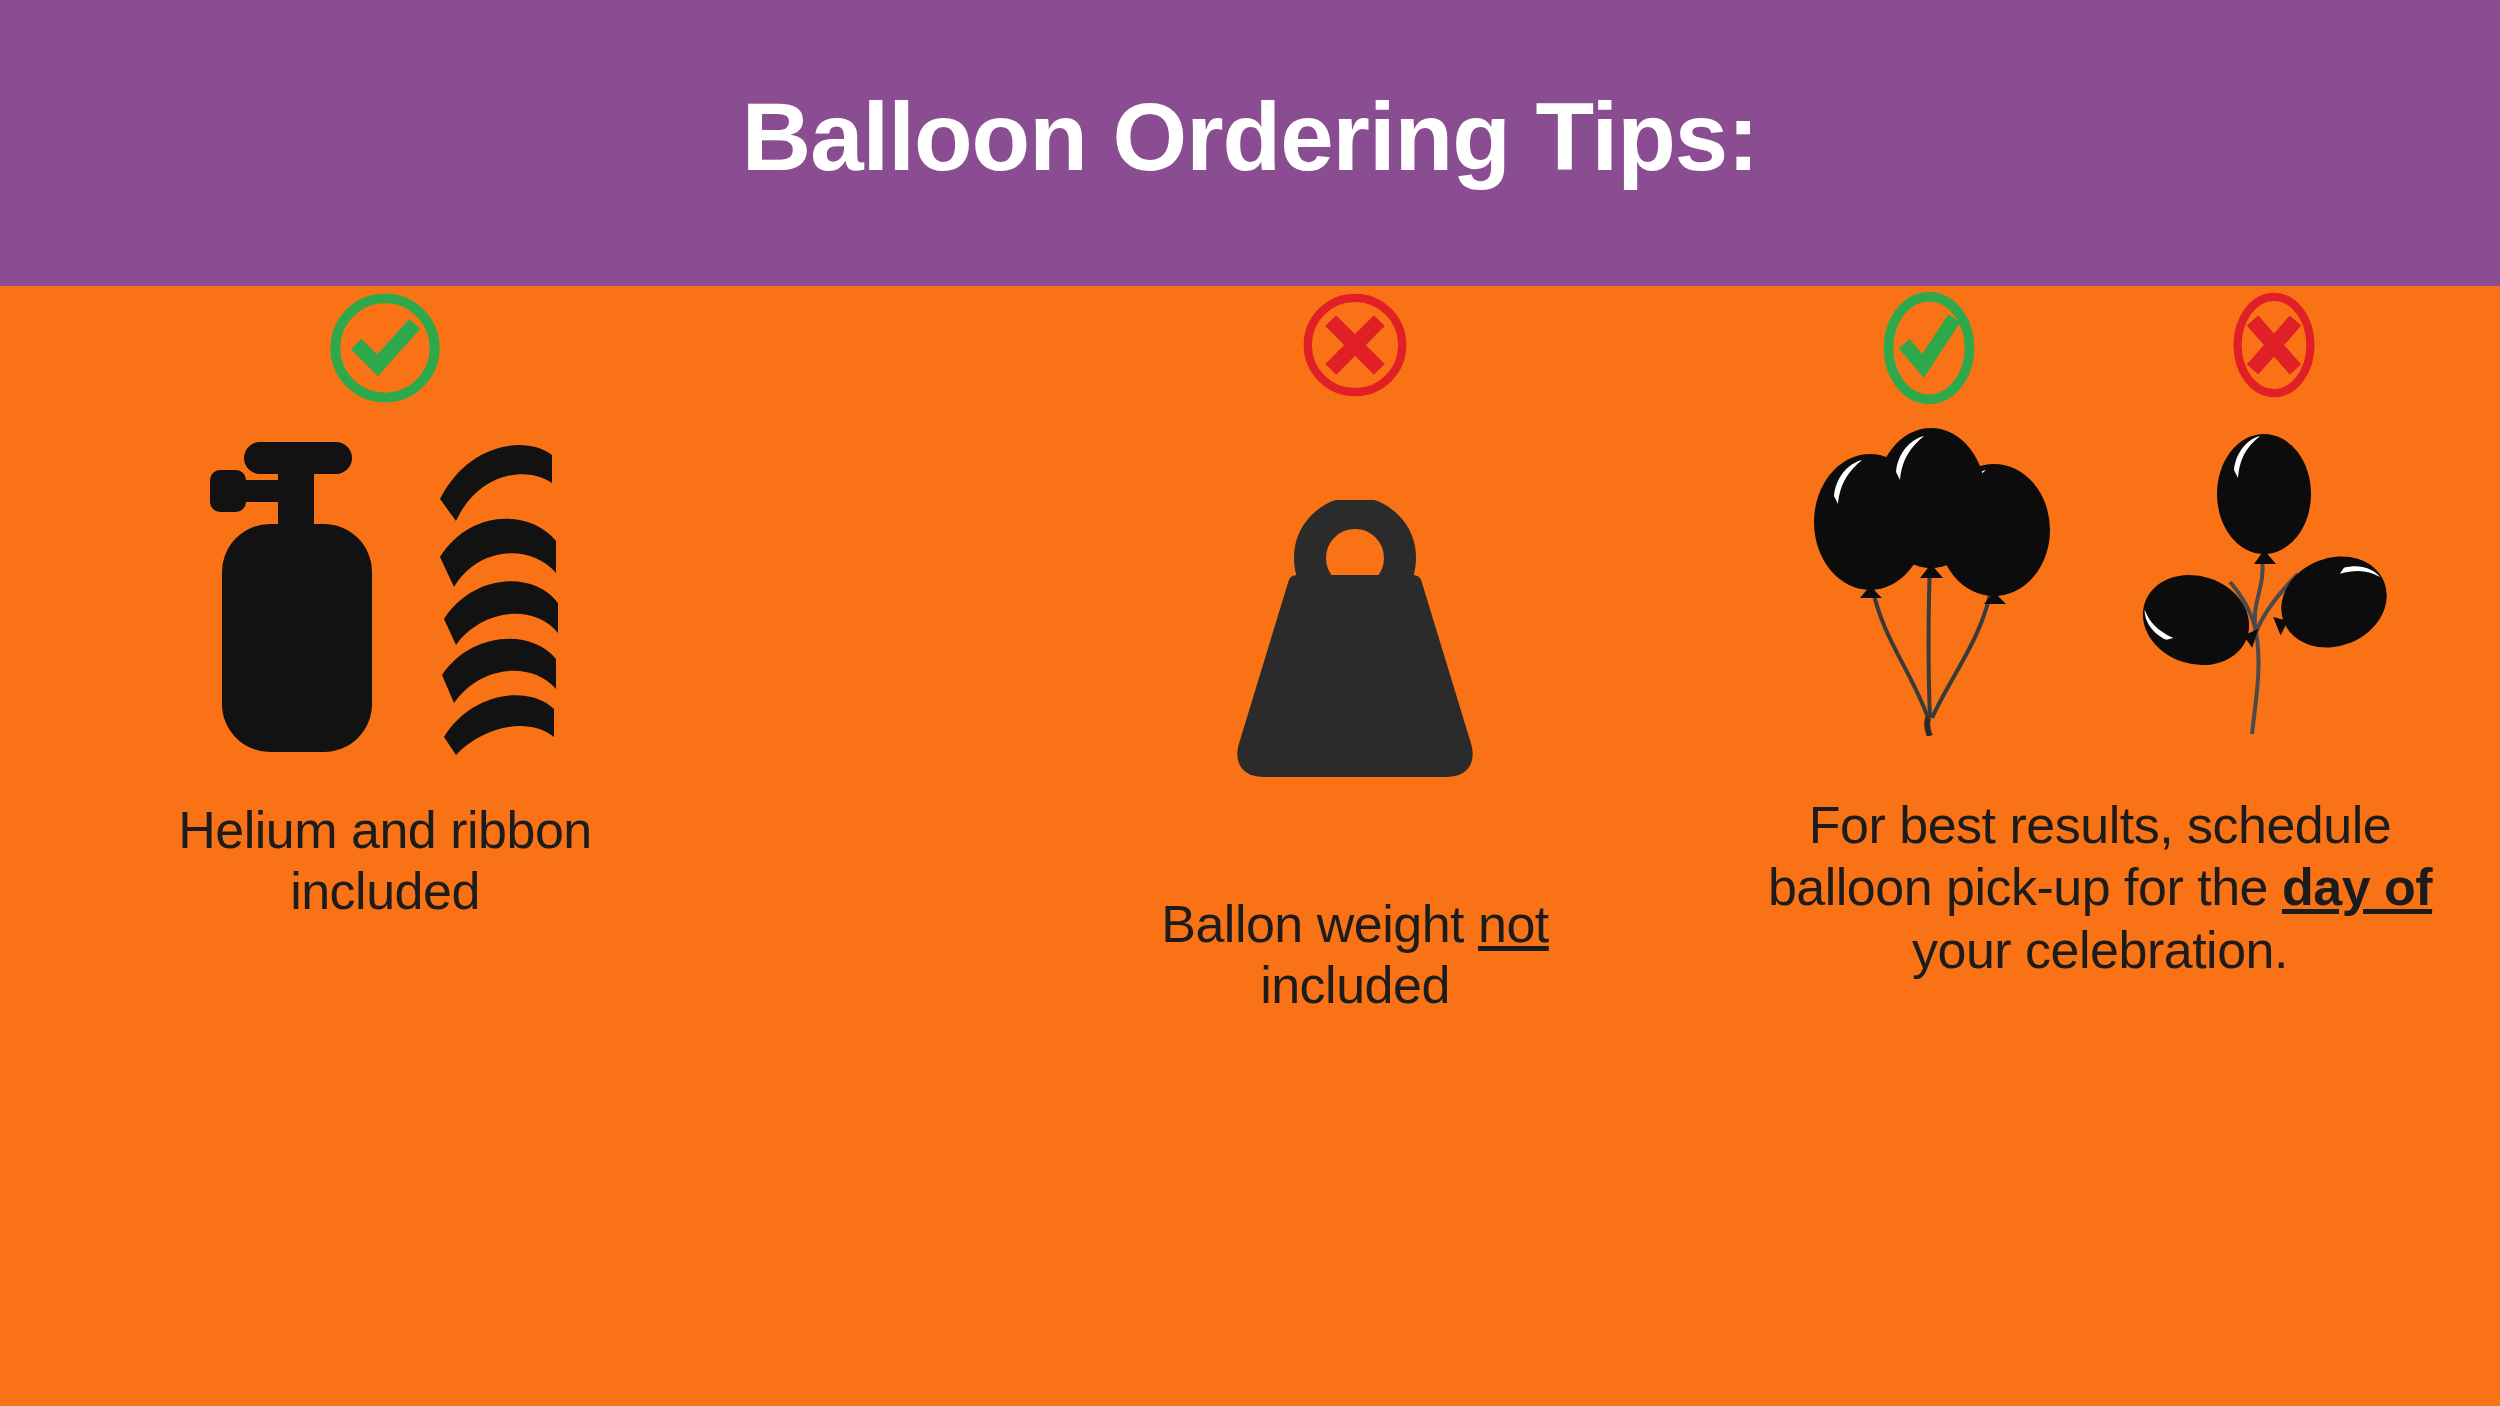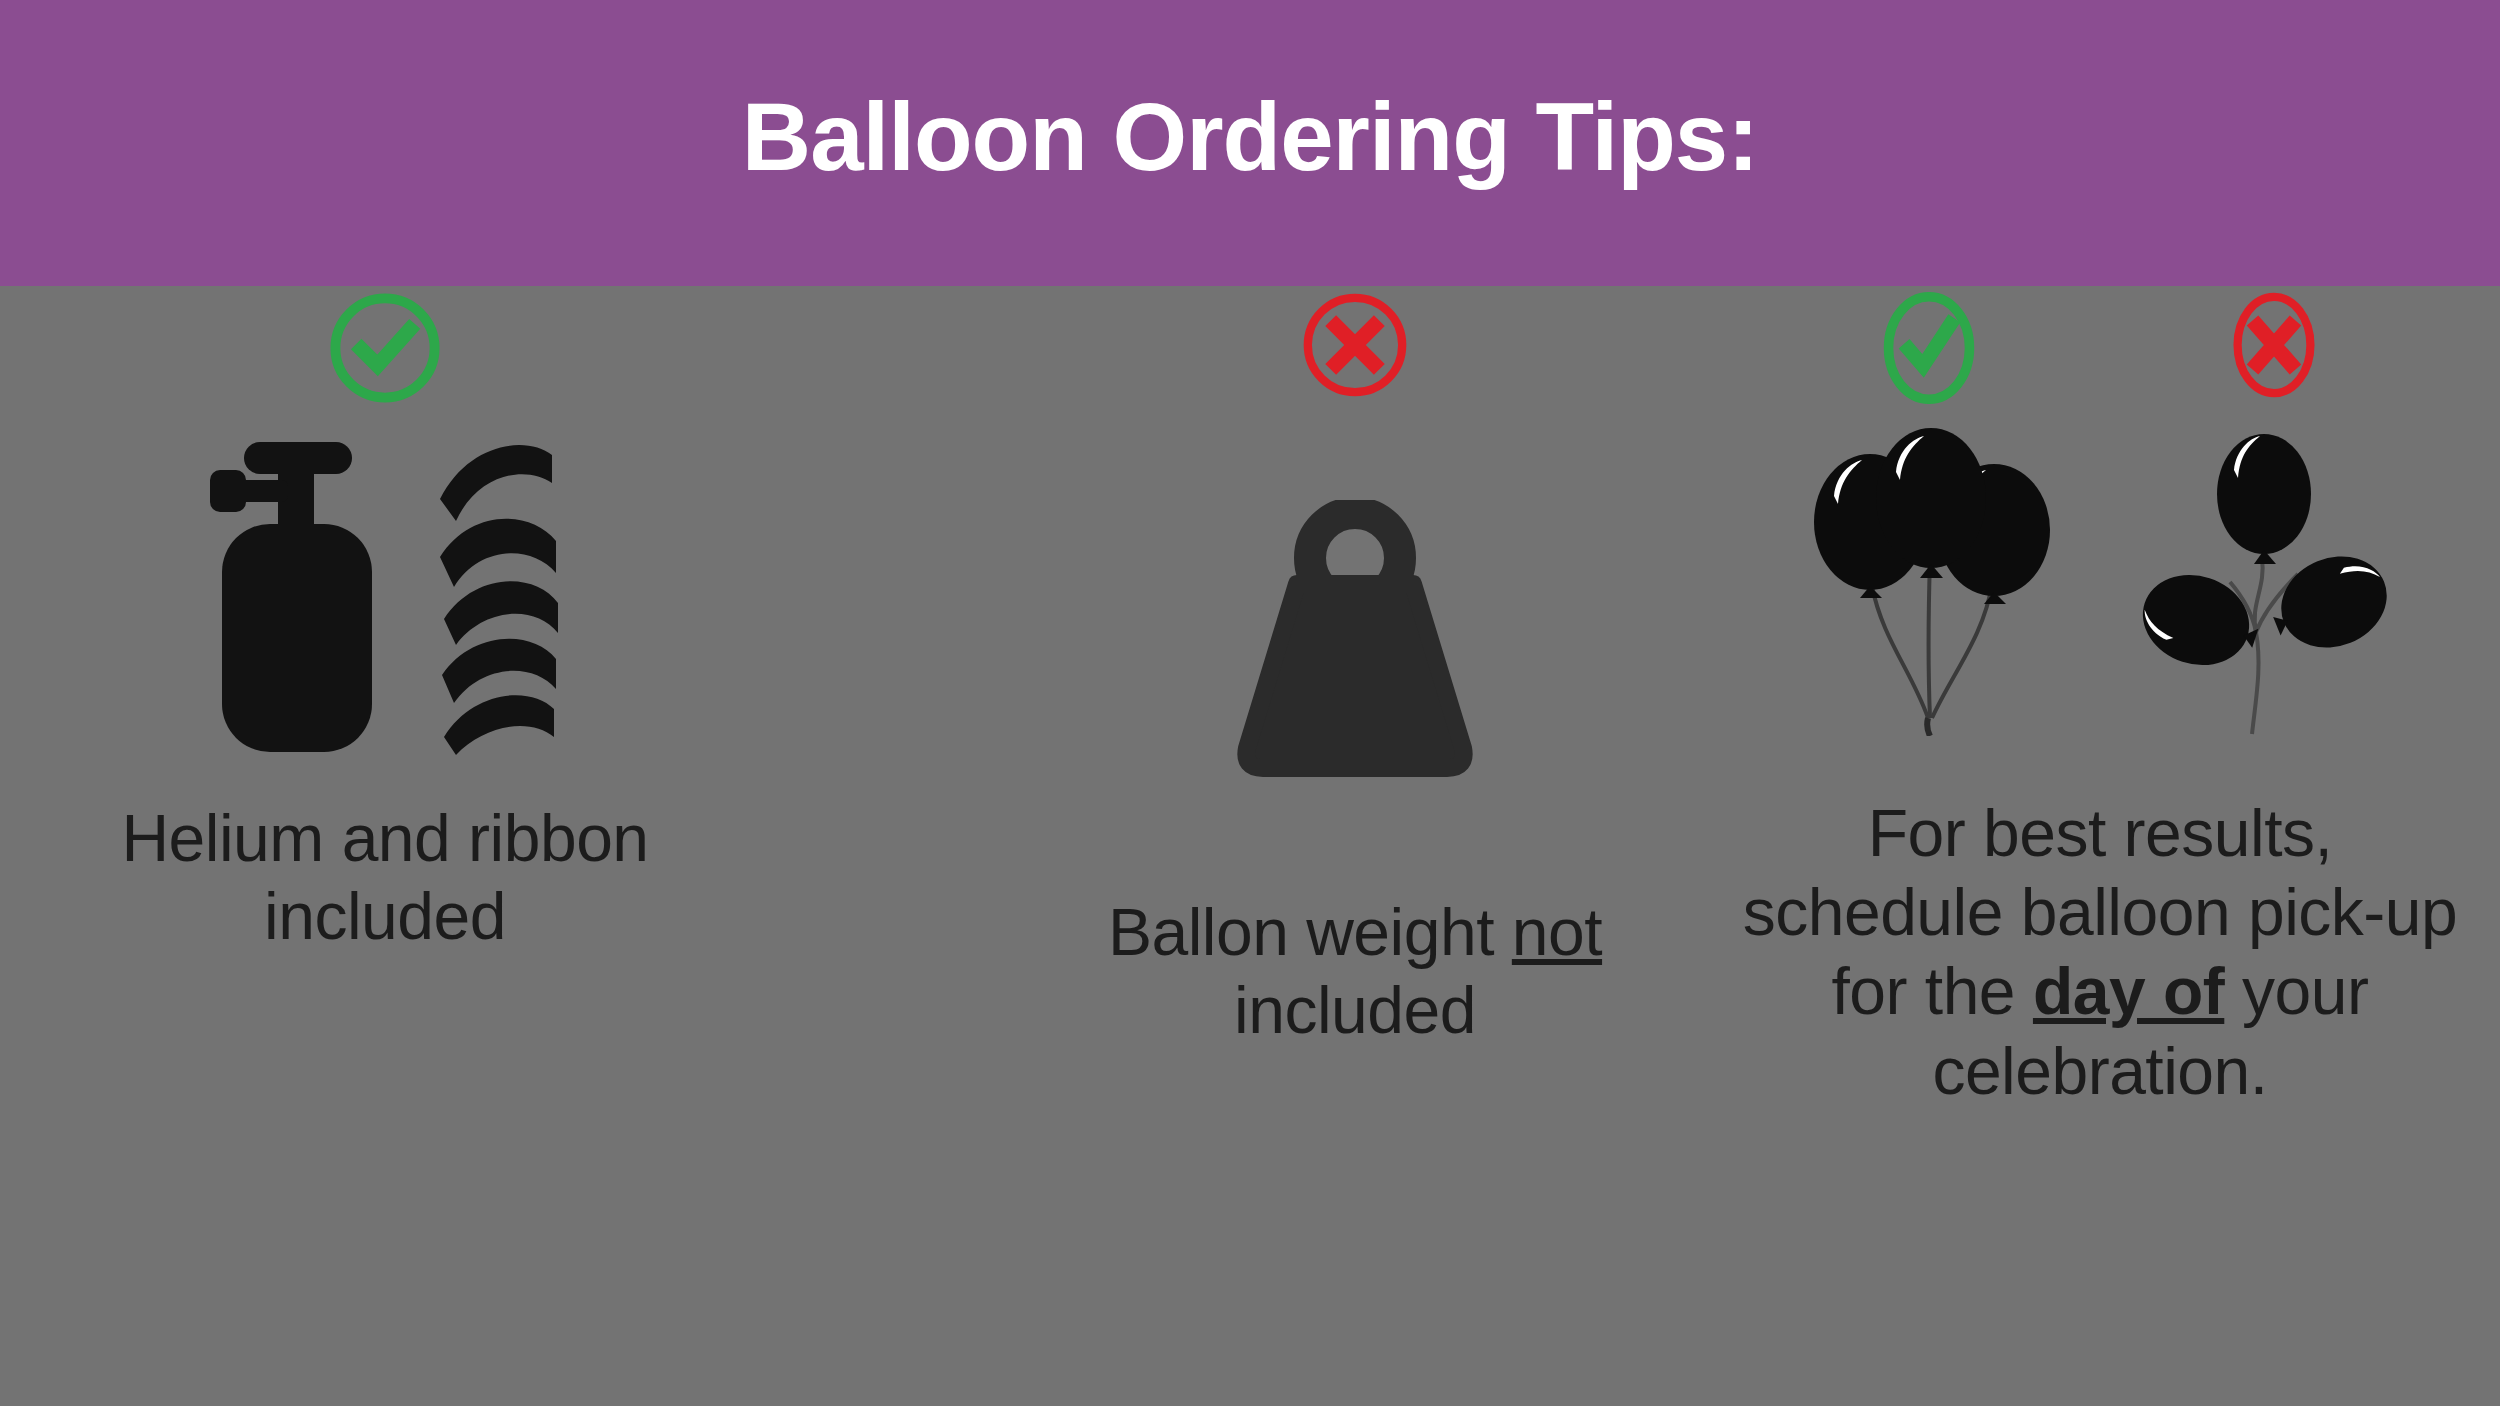--- a/index.html
+++ b/index.html
@@ -8,21 +8,21 @@
     padding: 0;
     background: #ffffff;
   }
   body {
     font-family: "Liberation Sans", sans-serif;
   }
   #page {
     position: relative;
     width: 2500px;
     height: 1406px;
-    background: #737373;
+    background: #f97316;
     overflow: hidden;
   }
 
   
   #header-band {
     position: absolute;
     left: 0;
     top: 0;
     width: 2500px;
     height: 286px;
@@ -72,21 +72,21 @@
   }
   .art-row {
     display: flex;
     align-items: flex-start;
     justify-content: center;
     width: 100%;
   }
 
   .caption {
     font-family: "Liberation Sans", sans-serif;
-    font-size: 66px;
+    font-size: 52px;
     line-height: 1.18;
     color: #1c1c1c;
     text-align: center;
     margin: 0;
     padding: 0;
     letter-spacing: -0.5px;
   }
   .caption u { text-decoration: underline; text-underline-offset: 4px; }
   .caption b { font-weight: bold; }
   .caption b.ul { text-decoration: underline; text-underline-offset: 4px; }

